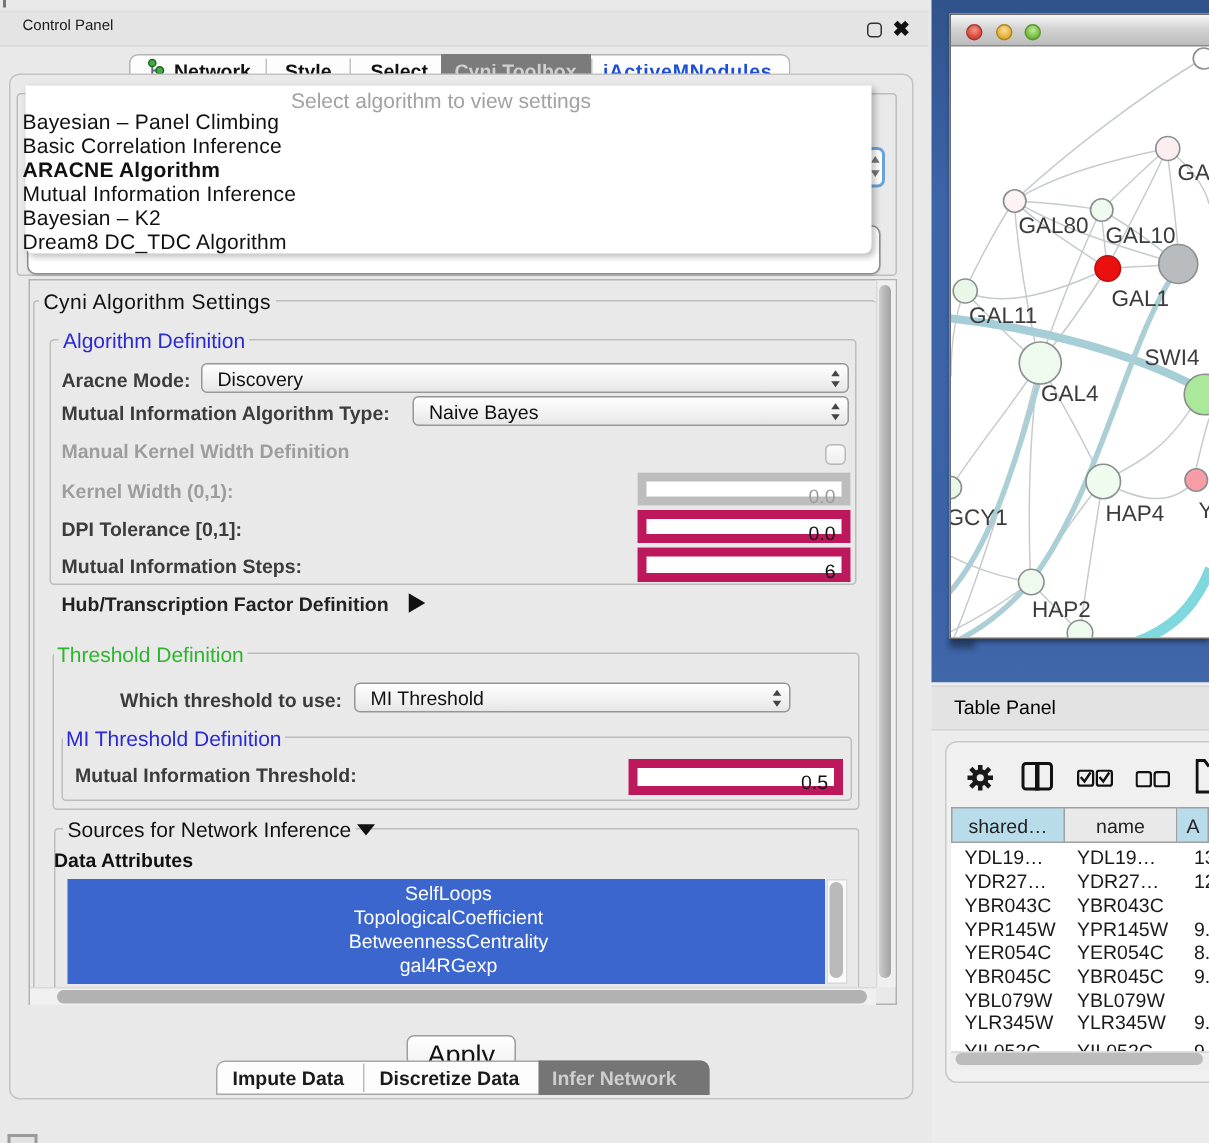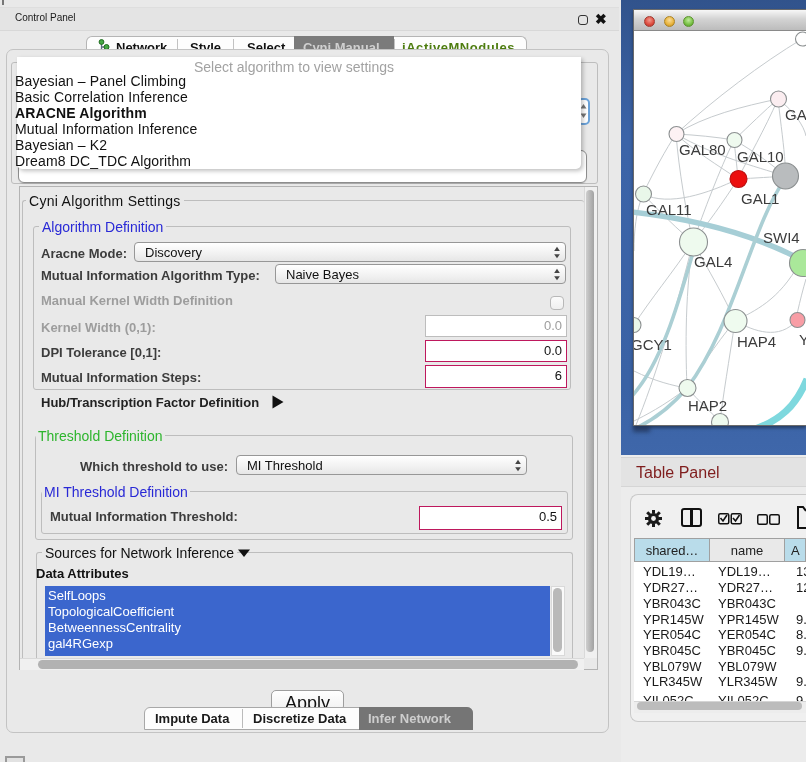--- a/index.html
+++ b/index.html
@@ -4,21 +4,21 @@
 <style>
 * { margin:0; padding:0; box-sizing:border-box; }
 html,body { width:806px; height:762px; overflow:hidden; }
 body { font-family:"Liberation Sans", sans-serif; background:#e9e9e9; }
 #root { position:absolute; top:0; left:0; width:806px; height:762px; }
 .abs { position:absolute; }
 .lbl { font-size:13px; font-weight:bold; color:#3c3c3c; white-space:nowrap; }
 .dis { color:#9d9d9d; }
 .groupbox { position:absolute; border:1px solid #bdbdbd; border-radius:3px; }
 .gtitle { position:absolute; top:-8px; left:5px; background:#e9e9e9; padding:0 3px; font-size:13px; color:#111; white-space:nowrap; }
-.tfield { position:absolute; background:#fff; border:1px solid #be185d; font-size:13px; color:#111; text-align:right; padding:2px 4px 0 0; }
+.tfield { position:absolute; background:#fff; border:6px solid #be185d; font-size:13px; color:#111; text-align:right; padding:2px 4px 0 0; }
 .combo { position:absolute; border:1px solid #979797; border-radius:4px; background:linear-gradient(#ffffff,#f1f1f1 60%,#e6e6e6); font-size:13px; color:#111; }
 .combo .ctext { position:absolute; left:10px; top:2px; white-space:nowrap; }
 .combo .arrows { position:absolute; right:4px; top:3px; width:8px; height:13px; }
 .row { position:absolute; left:0; width:172px; height:16px; }
 .row .c1 { position:absolute; left:9px; }
 .row .c2 { position:absolute; left:84px; }
 .row .c3 { position:absolute; left:162px; }
 </style>
 </head>
 <body>
@@ -39,23 +39,23 @@
   <circle cx="6.5" cy="6" r="2.4" fill="#45a845" stroke="#1d6b1d"></circle>
   <circle cx="11.5" cy="11" r="2.5" fill="#45a845" stroke="#1d6b1d"></circle>
   <circle cx="11" cy="16" r="2.5" fill="#45a845" stroke="#1d6b1d"></circle>
 </svg>
 <div class="abs" style="left:116px;top:40px;font-size:13px;font-weight:bold;color:#111;">Network</div>
 <div class="abs" style="left:177px;top:39px;width:1px;height:17px;background:#c2c2c2;"></div>
 <div class="abs" style="left:190px;top:40px;font-size:13px;font-weight:bold;color:#111;">Style</div>
 <div class="abs" style="left:233px;top:39px;width:1px;height:17px;background:#c2c2c2;"></div>
 <div class="abs" style="left:247px;top:40px;font-size:13px;font-weight:bold;color:#111;">Select</div>
 <div class="abs" style="left:294px;top:36px;width:100px;height:22px;background:#7b7b7b;"></div>
-<div class="abs" style="left:303px;top:40px;font-size:13px;font-weight:bold;color:#d0d0d0;">Cyni Manual</div>
+<div class="abs" style="left:303px;top:40px;font-size:13px;font-weight:bold;color:#d0d0d0;">Cyni Toolbox</div>
 <div class="abs" style="left:394px;top:39px;width:1px;height:17px;background:#c2c2c2;"></div>
-<div class="abs" style="left:402px;top:40px;font-size:13px;font-weight:bold;color:#4d7c0f;letter-spacing:0.55px;">jActiveMNodules</div>
+<div class="abs" style="left:402px;top:40px;font-size:13px;font-weight:bold;color:#1d4ed8;letter-spacing:0.55px;">jActiveMNodules</div>
 
 <div class="abs" style="left:6px;top:49px;width:603px;height:684px;background:#e9e9e9;border:1px solid #c3c3c3;border-radius:7px;"></div>
 
 <div class="abs" style="left:11px;top:62px;width:587px;height:122px;border:1px solid #bdbdbd;border-radius:3px;"></div>
 <div class="abs" style="left:18px;top:150px;width:569px;height:33px;background:#fff;border:1px solid #8d8d8d;border-radius:6px;box-shadow:0 1px 1px rgba(0,0,0,0.12);"></div>
 
 <div class="abs" style="left:19px;top:186px;width:579px;height:484px;border:1px solid #b3b3b3;"></div>
 
 <div class="abs" style="left:577px;top:98px;width:13px;height:27px;border:2px solid #6ba2d8;border-radius:5px;background:#fff;"></div>
 <svg class="abs" style="left:580px;top:104px;" width="7" height="14" viewBox="0 0 7 14">
@@ -120,21 +120,21 @@
 
 <div class="groupbox" style="left:36px;top:552px;width:537px;height:106px;border-bottom:none;border-radius:3px 3px 0 0;">
   <div class="gtitle" style="left:5px;font-size:14px;">Sources for Network Inference</div>
 </div>
 <svg class="abs" style="left:237px;top:548px;" width="14" height="10" viewBox="0 0 14 10">
       <path d="M1 1.5 L13 1.5 L7 9 Z" fill="#111"></path>
     </svg>
 <div class="lbl abs" style="left:36px;top:566px;color:#111;">Data Attributes</div>
 
 <div class="abs" style="left:45px;top:586px;width:505px;height:70px;background:#3b66cd;">
-  <div style="font-size:13px;color:#fff;padding:2px 0 0 3px;line-height:15.9px;">SelfLoops<br>TopologicalCoefficient<br>BetweennessCentrality<br>gal4RGexp</div>
+  <div style="font-size:13px;color:#fff;padding:2px 0 0 3px;line-height:15.9px;text-align:center;">SelfLoops<br>TopologicalCoefficient<br>BetweennessCentrality<br>gal4RGexp</div>
 </div>
 
 <div class="abs" style="left:551px;top:586px;width:14px;height:70px;background:#fafafa;border:1px solid #d9d9d9;"></div>
 <div class="abs" style="left:553px;top:588px;width:9px;height:64px;background:#b9b9b9;border-radius:5px;"></div>
 
 <div class="abs" style="left:20px;top:658px;width:564px;height:12px;background:#f0f0f0;border-top:1px solid #d9d9d9;"></div>
 <div class="abs" style="left:38px;top:660px;width:540px;height:9px;background:#b2b2b2;border-radius:5px;"></div>
 
 <div class="abs" style="left:584px;top:187px;width:13px;height:471px;background:#f0f0f0;border-left:1px solid #d9d9d9;"></div>
 <div class="abs" style="left:586px;top:190px;width:8px;height:462px;background:linear-gradient(90deg,#cecece,#b9b9b9 45%,#a2a2a2);border-radius:4px;"></div>
@@ -238,21 +238,21 @@
     <text x="129" y="212">SWI4</text>
     <text x="-3" y="319">GCY1</text>
     <text x="103" y="316">HAP4</text>
     <text x="165" y="314">Y</text>
     <text x="54" y="380">HAP2</text>
   </g>
 </svg>
 
 <div class="abs" style="left:621px;top:455px;width:185px;height:307px;background:#ececec;"></div>
 <div class="abs" style="left:621px;top:457px;width:185px;height:30px;background:#e3e3e3;border-top:1px solid #d5d5d5;border-bottom:1px solid #d5d5d5;"></div>
-<div class="abs" style="left:636px;top:464px;font-size:16px;color:#7f1d1d;">Table Panel</div>
+<div class="abs" style="left:636px;top:464px;font-size:13px;color:#000000;">Table Panel</div>
 
 <div class="abs" style="left:630px;top:494px;width:176px;height:228px;background:#f0f0f0;border:1px solid #c9c9c9;border-right:none;border-radius:8px 0 0 8px;"></div>
 
 <svg class="abs" style="left:645px;top:510px;" width="17" height="17" viewBox="0 0 17 17">
   <g fill="#1a1a1a">
   <circle cx="8.5" cy="8.5" r="5.6"></circle>
   <g>
    <rect x="7" y="-0.4" width="3" height="4"></rect>
           <rect x="7" y="13.4" width="3" height="4"></rect>
    <rect x="-0.4" y="7" width="4" height="3"></rect>

